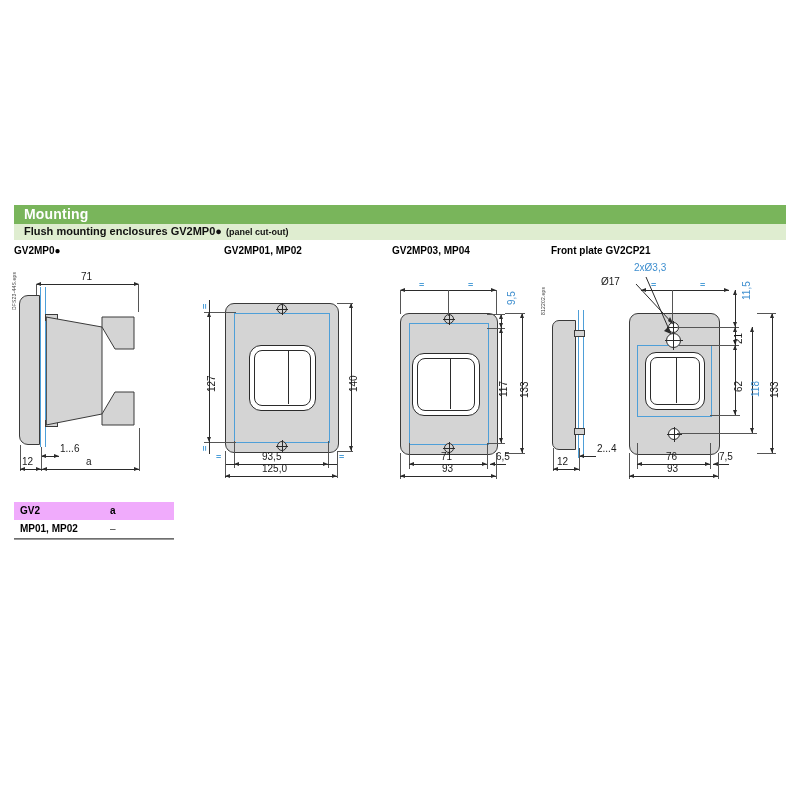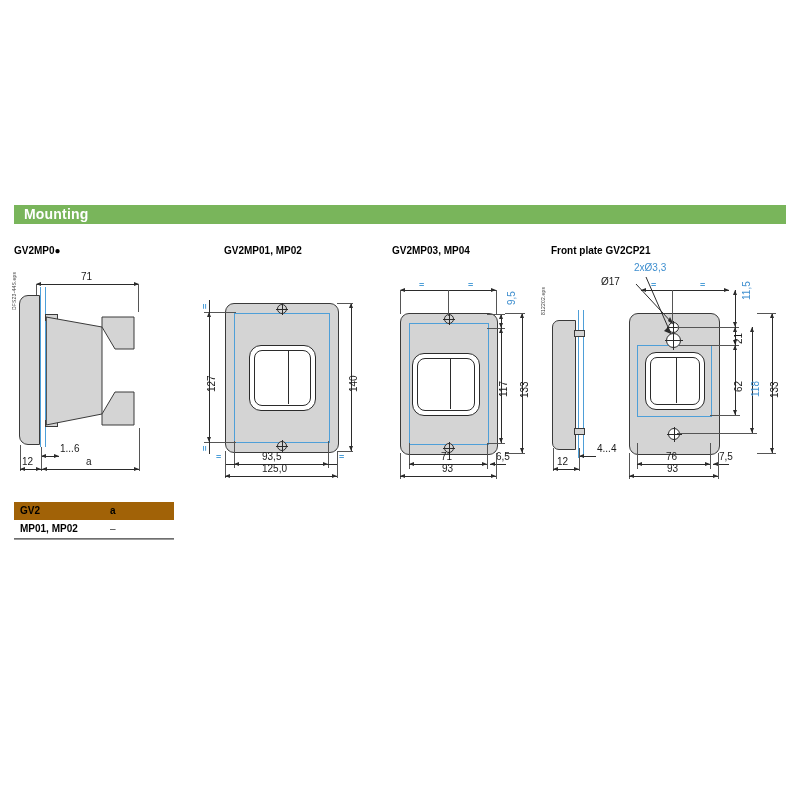--- a/index.html
+++ b/index.html
@@ -86,35 +86,39 @@
   .holewhite{
     position:absolute;border:1px solid #2b2b2b;border-radius:50%;background:#ffffff;
   }
   .holewhite::before,.holewhite::after{content:"";position:absolute;background:#2b2b2b;}
   .holewhite::before{left:50%;top:-2.5px;bottom:-2.5px;width:1px;margin-left:-0.5px;}
   .holewhite::after{top:50%;left:-2.5px;right:-2.5px;height:1px;margin-top:-0.5px;}
 
   
   #tbl{position:absolute;left:14px;top:502px;width:160px;}
   #tbl .trow{position:relative;height:18px;}
-  #tbl .hrow{background:#a16207;}
+  #tbl .hrow{background:#f0abfc;}
   #tbl .c1{position:absolute;left:6px;top:3px;font-size:10px;font-weight:bold;}
   #tbl .c2{position:absolute;left:96px;top:3px;font-size:10px;font-weight:bold;}
   #tbl .c2n{position:absolute;left:96px;top:3px;font-size:10px;color:#333;}
   #tbl .sep{height:1px;background:#6f6f6f;}
   #tbl .sepl{height:1px;background:#9a9a9a;}
 </style>
 </head>
 <body>
 
 <div id="sheet">
 
   <div class="hdr-green">
     <span>Mounting</span>
   </div>
+  <div class="hdr-pale">
+    <span class="t1" id="sub1">Flush mounting enclosures GV2MP0●</span>
+    <span class="t2" id="sub2" style="left: 212px;">(panel cut-out)</span>
+  </div>
 
   <div class="cap" style="left:14px;top:245px;">GV2MP0●</div>
   <div class="cap" style="left:224px;top:245px;">GV2MP01, MP02</div>
   <div class="cap" style="left:392px;top:245px;">GV2MP03, MP04</div>
   <div class="cap" style="left:551px;top:245px;">Front plate GV2CP21</div>
 
   <div class="refcode" style="left:11px;top:310px;">DFS23-44S.eps</div>
   <div class="refcode" style="left:540px;top:315px;">812202.eps</div>
 
   <div>
@@ -279,21 +283,21 @@
     <div style="position:absolute;left:552px;top:320px;width:22px;height:128px;background:#d4d4d4;border:1px solid #3a3a3a;border-radius:7px 0 0 7px;"></div>
 
     <div class="blue v" style="left:578px;top:310px;height:148px;"></div>
     <div class="blue v" style="left:583px;top:310px;height:148px;"></div>
 
     <div style="position:absolute;left:574px;top:330px;width:9px;height:5px;background:#d4d4d4;border:1px solid #3a3a3a;"></div>
     <div style="position:absolute;left:574px;top:428px;width:9px;height:5px;background:#d4d4d4;border:1px solid #3a3a3a;"></div>
 
     <div class="dl h" style="left:579px;top:456px;width:17px;"></div>
     <div class="ar l" style="left:579px;top:453.5px;"></div>
-    <div class="num" style="left:597px;top:443px;">4...4</div>
+    <div class="num" style="left:597px;top:443px;">2...4</div>
 
     <div class="thin v" style="left:553px;top:448px;height:23px;"></div>
     <div class="thin v" style="left:579px;top:448px;height:23px;"></div>
     <div class="dl h" style="left:553px;top:469px;width:26px;"></div>
     <div class="ar l" style="left:553px;top:466.5px;"></div>
     <div class="ar r" style="left:574px;top:466.5px;"></div>
     <div class="num" style="left:557px;top:456px;">12</div>
   </div>
 
   <div>

